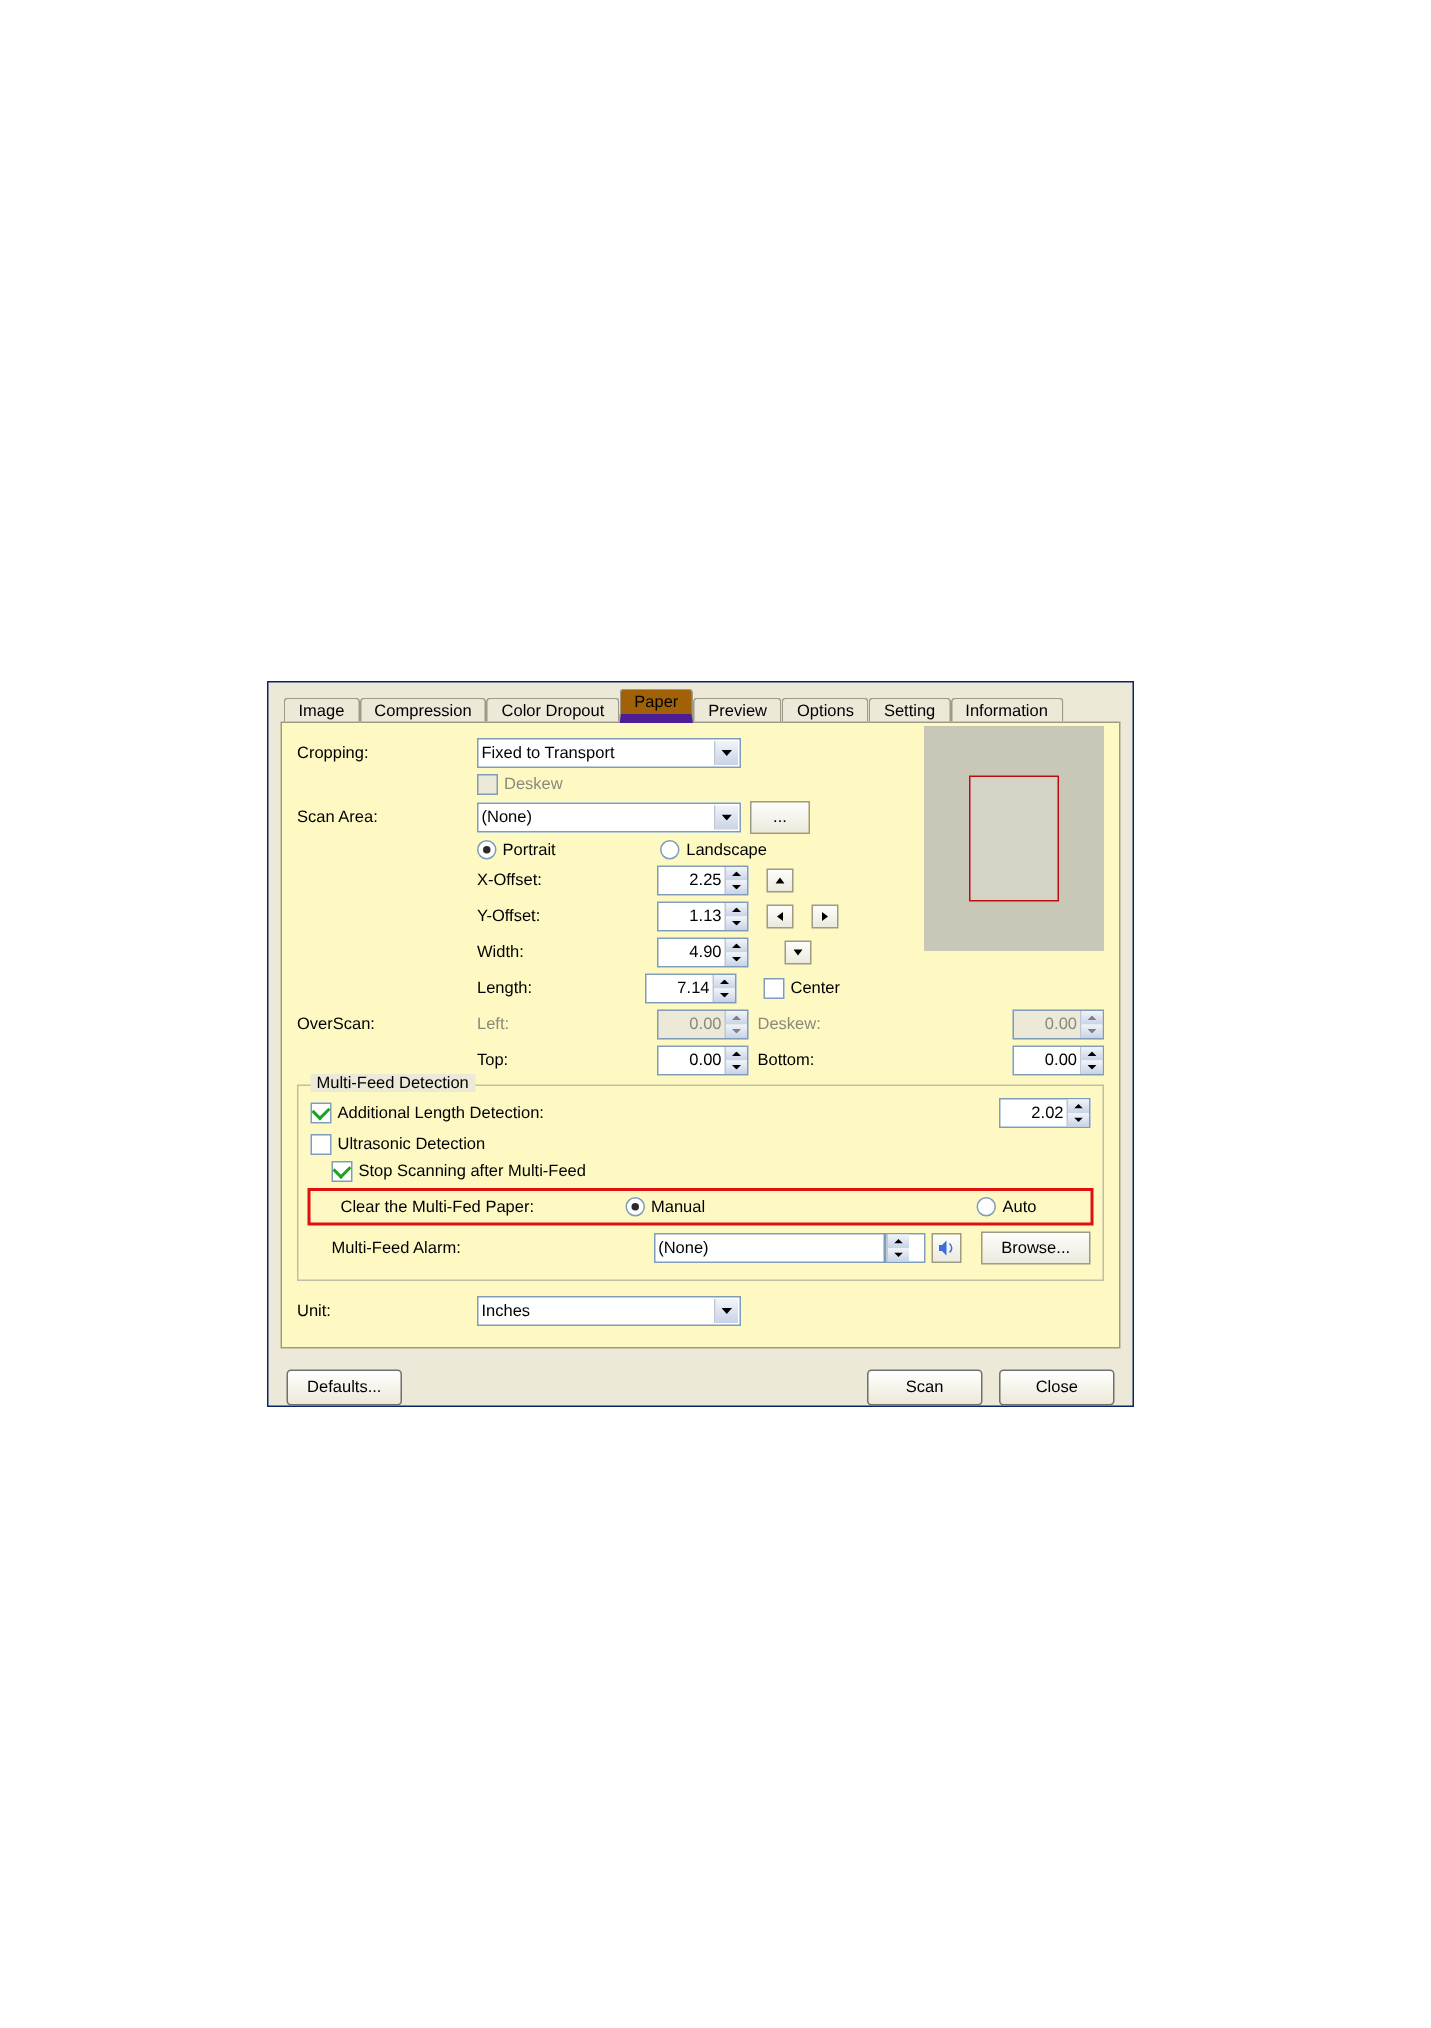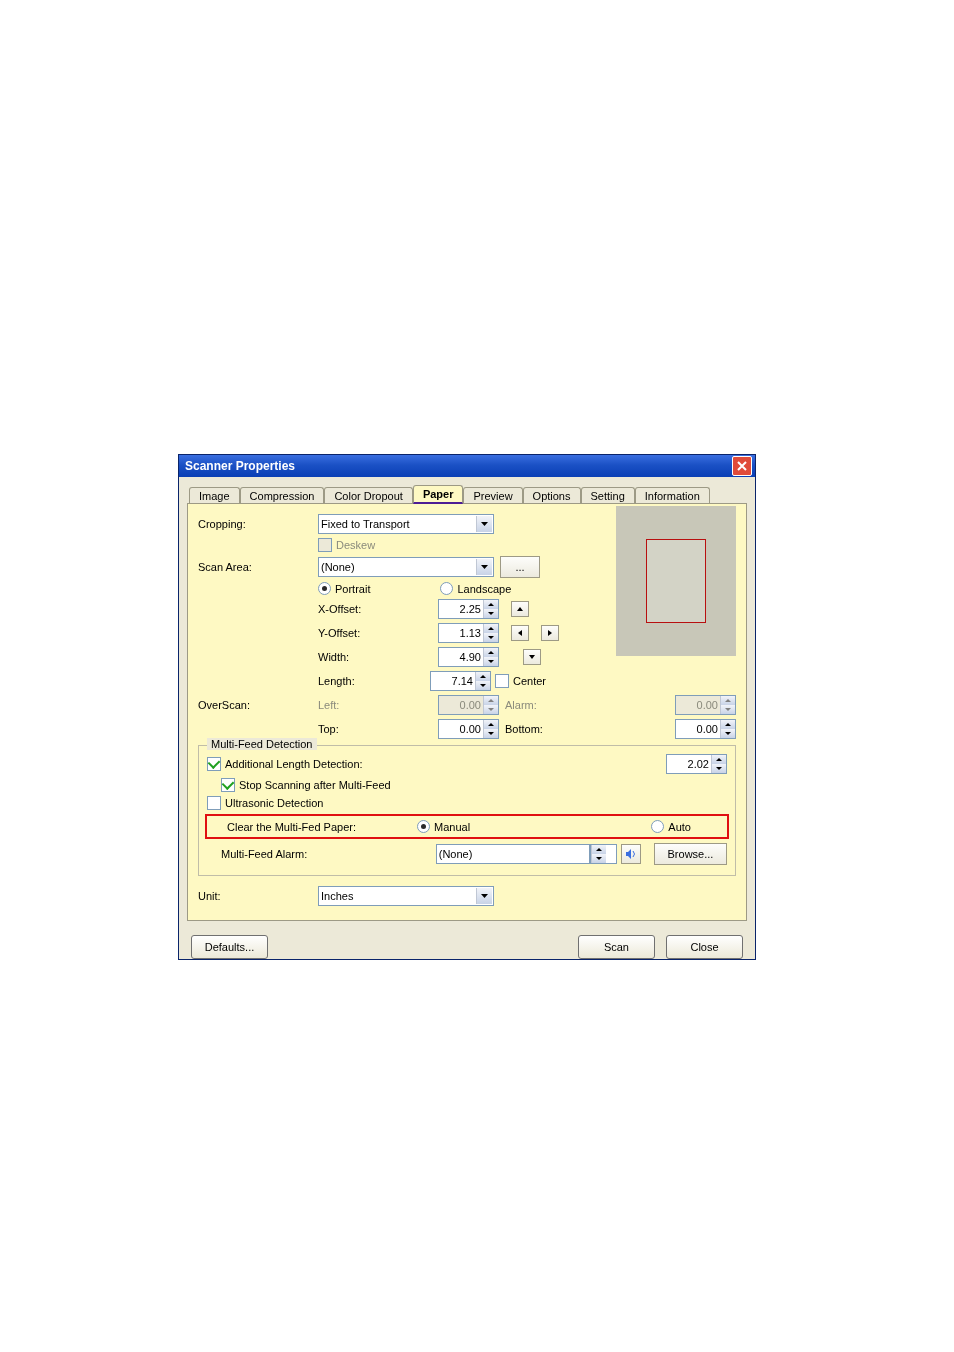--- a/index.html
+++ b/index.html
@@ -61,24 +61,24 @@
     border-bottom: none;
     background: #ece9d8;
     margin-right: 0px;
     border-top-left-radius: 3px;
     border-top-right-radius: 3px;
     position: relative;
     top: 1px;
     font-size: 11px;
   }
   .tab.active {
-    background: #fef9c3;
-    border-bottom: 2px solid #4c1d95;
+    background: #a16207;
+    border-bottom: 6px solid #4c1d95;
     z-index: 2;
-    font-weight: bold;
+    font-weight: normal;
   }
   .tabpanel {
     border: 1px solid #9d9a85;
     background: #fef9c3;
     padding: 10px 10px 10px 10px;
     position: relative;
     z-index: 1;
   }
 
   .row { display: flex; align-items: center; margin-bottom: 4px; }
@@ -254,28 +254,20 @@
     border: 1px solid #9d9a85;
     background: linear-gradient(#fdfdfb,#eceade);
     display:inline-flex; align-items:center; justify-content:center;
   }
   .sound-icon svg { width:12px; height:12px; }
 </style>
 </head>
 <body>
 
 <div class="window">
-  <div class="titlebar">
-    <span class="title">Scanner Properties</span>
-    <span class="close-btn">
-      <svg viewBox="0 0 10 10">
-          <path d="M1 1 L9 9 M9 1 L1 9" stroke="#fff" stroke-width="2"></path>
-        </svg>
-    </span>
-  </div>
 
   <div class="client">
 
     <div class="tabstrip">
       <div class="tab">Image</div>
       <div class="tab">Compression</div>
       <div class="tab">Color Dropout</div>
       <div class="tab active">Paper</div>
       <div class="tab">Preview</div>
       <div class="tab">Options</div>
@@ -431,21 +423,21 @@
                   <path d="M0 3 L3 0 L6 3 Z" fill="#000"></path>
                 </svg>
               </span>
               <span class="sb">
                 <svg viewBox="0 0 6 3">
                   <path d="M0 0 L3 3 L6 0 Z" fill="#000"></path>
                 </svg>
               </span>
             </span>
         </div>
-        <label class="checkbox" style="margin-left:4px">
+        <label class="checkbox" style="margin-left:18px">
           <span class="box"></span>
             <span>Center</span>
         </label>
       </div>
 
       <div class="row">
         <div class="lbl-col">OverScan:</div>
         <div style="width:120px;color:#8a8a7c">Left:</div>
         <div class="spin disabled">
           <span class="spin-val" style="width:40px">0.00</span>
@@ -455,21 +447,21 @@
                   <path d="M0 3 L3 0 L6 3 Z" fill="#808080"></path>
                 </svg>
               </span>
               <span class="sb">
                 <svg viewBox="0 0 6 3">
                   <path d="M0 0 L3 3 L6 0 Z" fill="#808080"></path>
                 </svg>
               </span>
             </span>
         </div>
-        <div style="width:60px;margin-left:6px;color:#8a8a7c">Alarm:</div>
+        <div style="width:60px;margin-left:6px;color:#8a8a7c">Deskew:</div>
         <div style="flex:1"></div>
         <div class="spin disabled">
           <span class="spin-val" style="width:40px">0.00</span>
           <span class="spin-btns">
               <span class="sb">
                 <svg viewBox="0 0 6 3">
                   <path d="M0 3 L3 0 L6 3 Z" fill="#808080"></path>
                 </svg>
               </span>
               <span class="sb">
@@ -538,31 +530,31 @@
                 </span>
                 <span class="sb">
                   <svg viewBox="0 0 6 3">
                     <path d="M0 0 L3 3 L6 0 Z" fill="#000"></path>
                   </svg>
                 </span>
               </span>
           </div>
         </div>
 
+        <div class="row">
+          <label class="checkbox">
+            <span class="box"></span>
+              <span>Ultrasonic Detection</span>
+          </label>
+        </div>
+
         <div class="row" style="padding-left:14px">
           <label class="checkbox">
             <span class="box checked"></span>
               <span>Stop Scanning after Multi-Feed</span>
-          </label>
-        </div>
-
-        <div class="row">
-          <label class="checkbox">
-            <span class="box"></span>
-              <span>Ultrasonic Detection</span>
           </label>
         </div>
 
         <div class="red-highlight">
           <div class="row" style="margin:0">
             <div style="width:190px;padding-left:14px">Clear the Multi-Fed Paper:</div>
             <label class="radio">
               <span class="dot checked"></span>
                 <span>Manual</span>
             </label>

